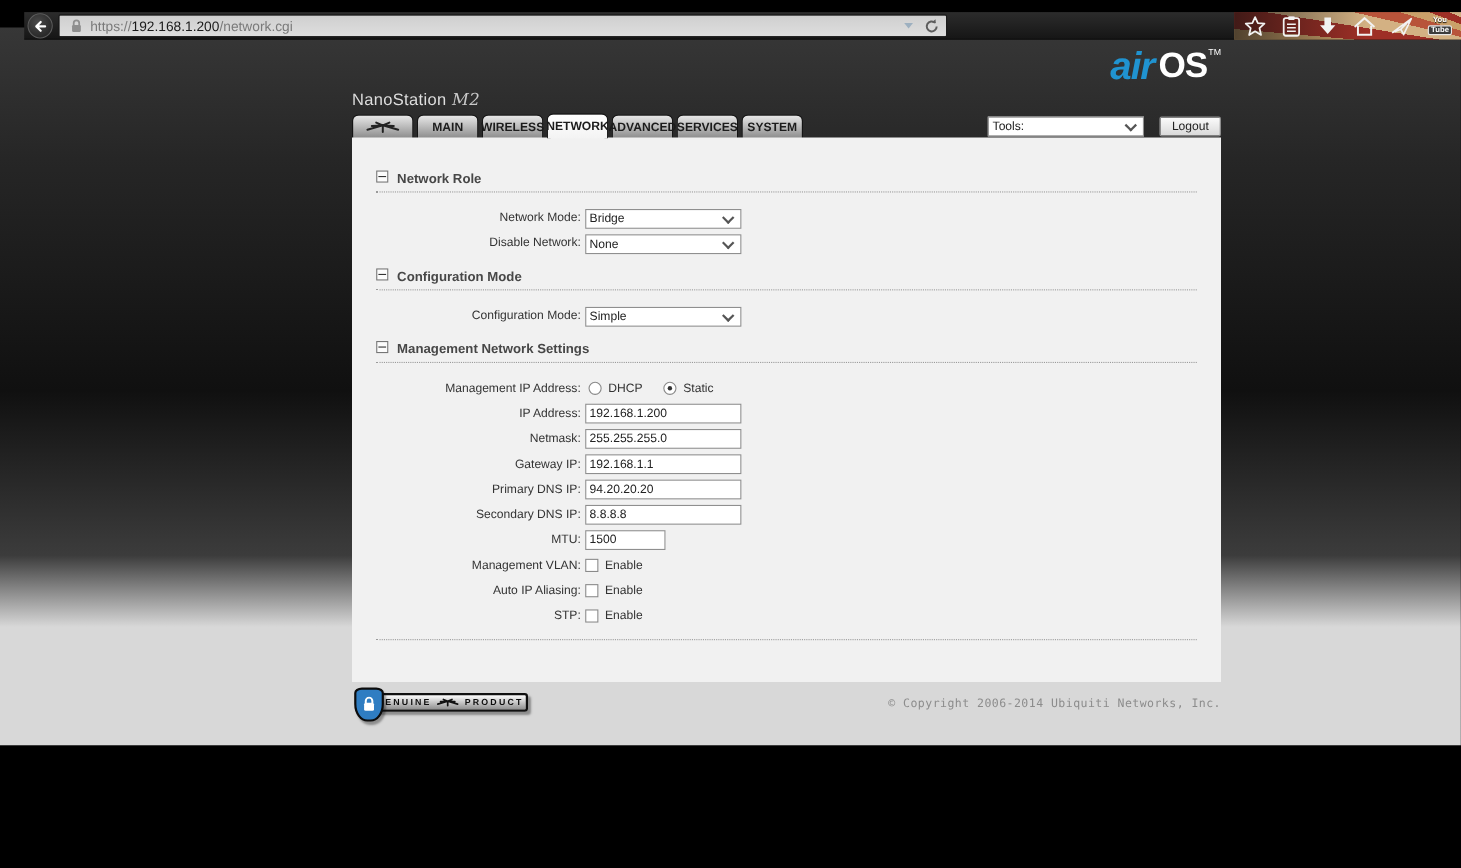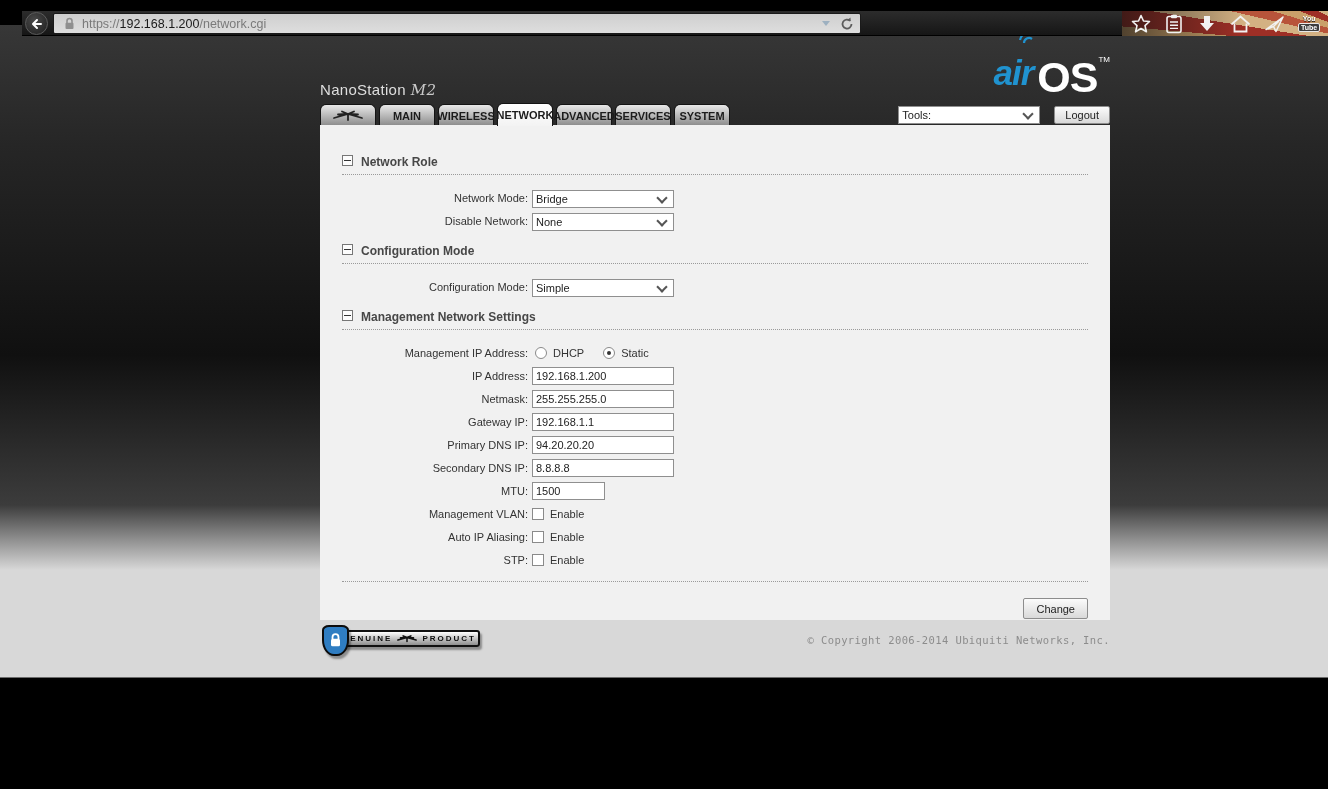--- a/index.html
+++ b/index.html
@@ -47,25 +47,25 @@
           background:linear-gradient(to bottom,
             #373737 0px, #262626 120px, #101010 330px, #3c3c3c 480px,
             #d8d8d8 545px, #d8d8d8 652px, #000 653px, #000 100%); }
 
   .site { position:absolute; left:320px; top:0; width:790px; height:764px; }
 
   
   .device-title { position:absolute; left:0; top:56px; font-size:15px; font-weight:normal;
                   color:#dedede; letter-spacing:.3px; }
   .device-title .model { font-style:italic; font-family:"DejaVu Serif", serif; color:#c9c9c9; margin-left:5px; }
-  .airos-logo { position:absolute; right:0; top:28px; display:flex; align-items:flex-start; }
+  .airos-logo { position:absolute; right:0; top:16px; display:flex; align-items:flex-start; }
   .logo-air { font-size:35px; font-weight:bold; font-style:italic; color:#2093d0; position:relative;
               letter-spacing:-1px; padding-right:4px; }
   .logo-arcs { position:absolute; top:-8px; right:-3px; }
-  .logo-os { font-size:43px; font-weight:bold; color:#fff; letter-spacing:-1px; }
+  .logo-os { font-size:32px; font-weight:bold; color:#fff; letter-spacing:-1px; }
   .logo-tm { font-size:8px; color:#fff; margin-top:2px; margin-left:1px; }
 
   
   .tabs { position:absolute; left:0; top:78px; display:flex; height:23px; align-items:flex-end; }
   .tab { width:56px; height:22px; margin-right:3px; border-radius:6px 6px 0 0; cursor:pointer;
          background:linear-gradient(#e8e8e8,#8a8a8a); border:1px solid #141414; border-bottom:none;
          display:flex; align-items:center; justify-content:center;
          font-size:11px; font-weight:bold; color:#1c1c1c; }
   .tab.active { background:linear-gradient(#ffffff,#f3f3f3); height:23px; position:relative; z-index:3; }
   .tools-row { position:absolute; right:0; top:80px; display:flex; gap:14px; align-items:center; }
@@ -325,23 +325,20 @@
         <span class="checkbox"></span>
         <span class="inline-label">Enable</span>
       </div>
       <div class="form-row">
         <span class="form-label">STP:</span>
         <span class="checkbox"></span>
         <span class="inline-label">Enable</span>
       </div>
 
       <div class="divider"></div>
-      <div class="change-row">
-        <button class="btn">Change</button>
-      </div>
     </div>
 
     <div class="genuine-badge">
       <div class="badge-bar">
         <span class="badge-word">GENUINE</span>
         <span style="display:flex;">
           <svg width="22" height="9" viewBox="0 0 34 13">
               <path d="M3 9 L17 5 L31 9 M17 5 L17 11 M7 5.5 L17 5 L27 5.5 M11 2.5 L17 5 L23 2.5" stroke="#111" stroke-width="2.4" fill="none" stroke-linecap="round"></path>
             </svg>
         </span>

